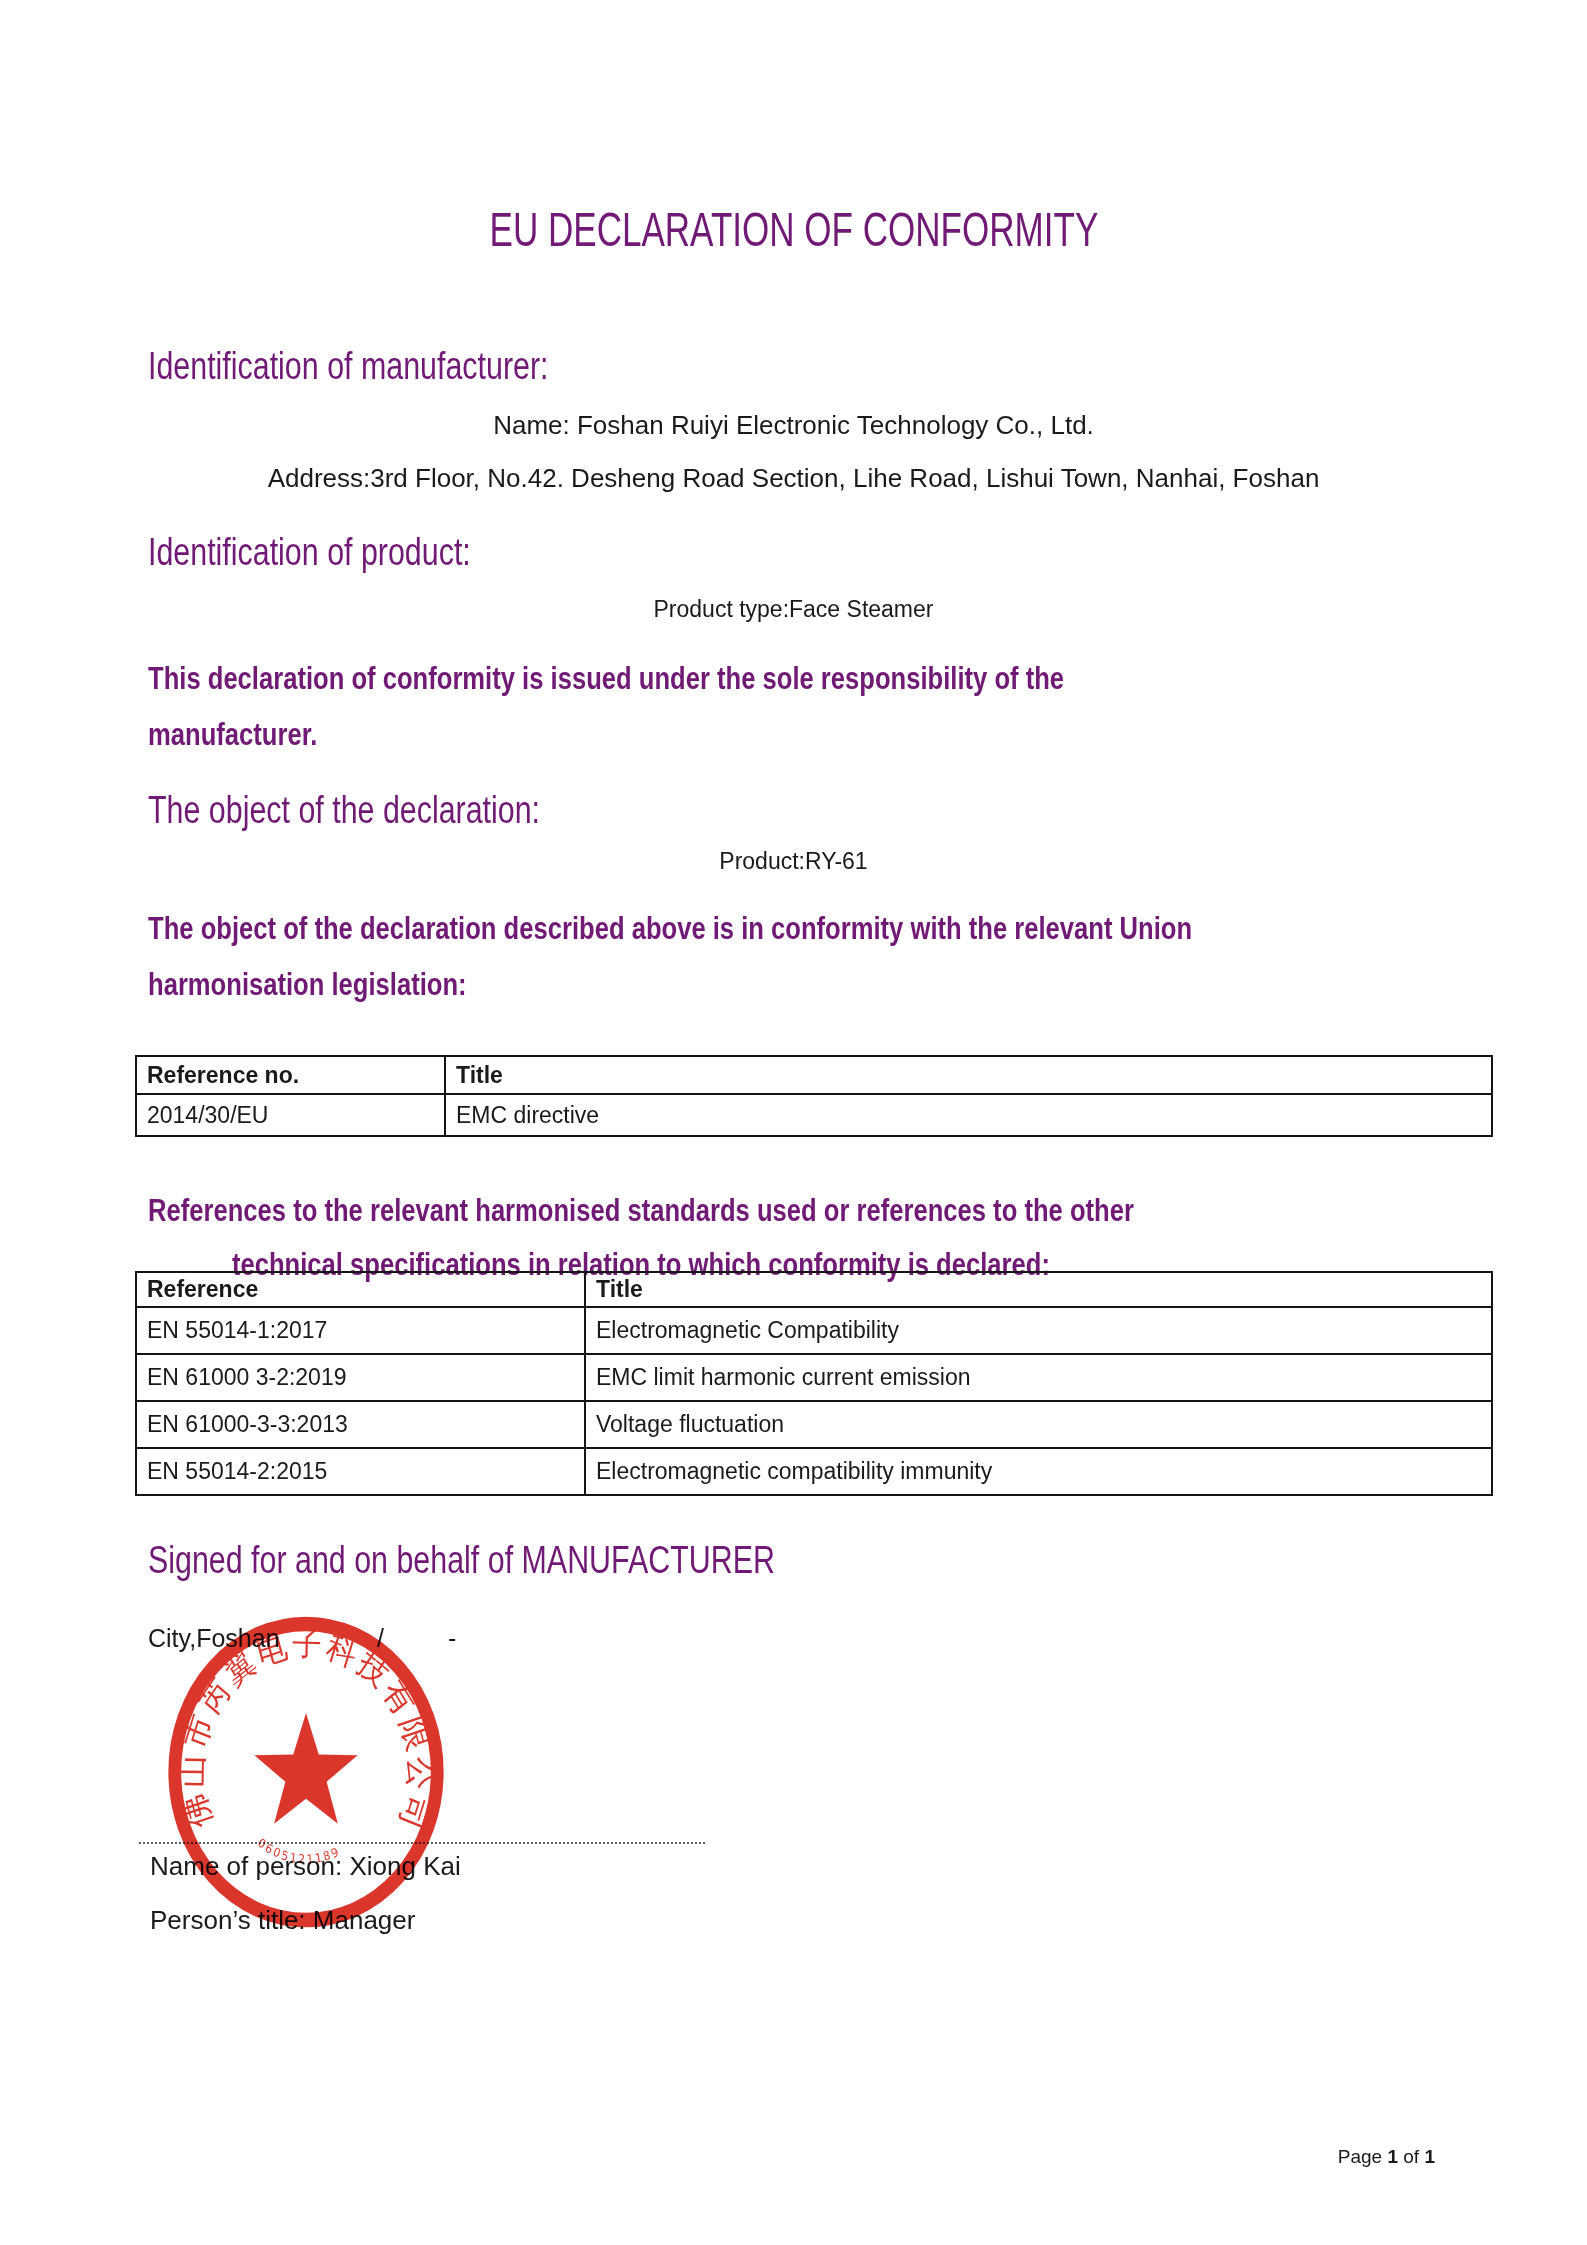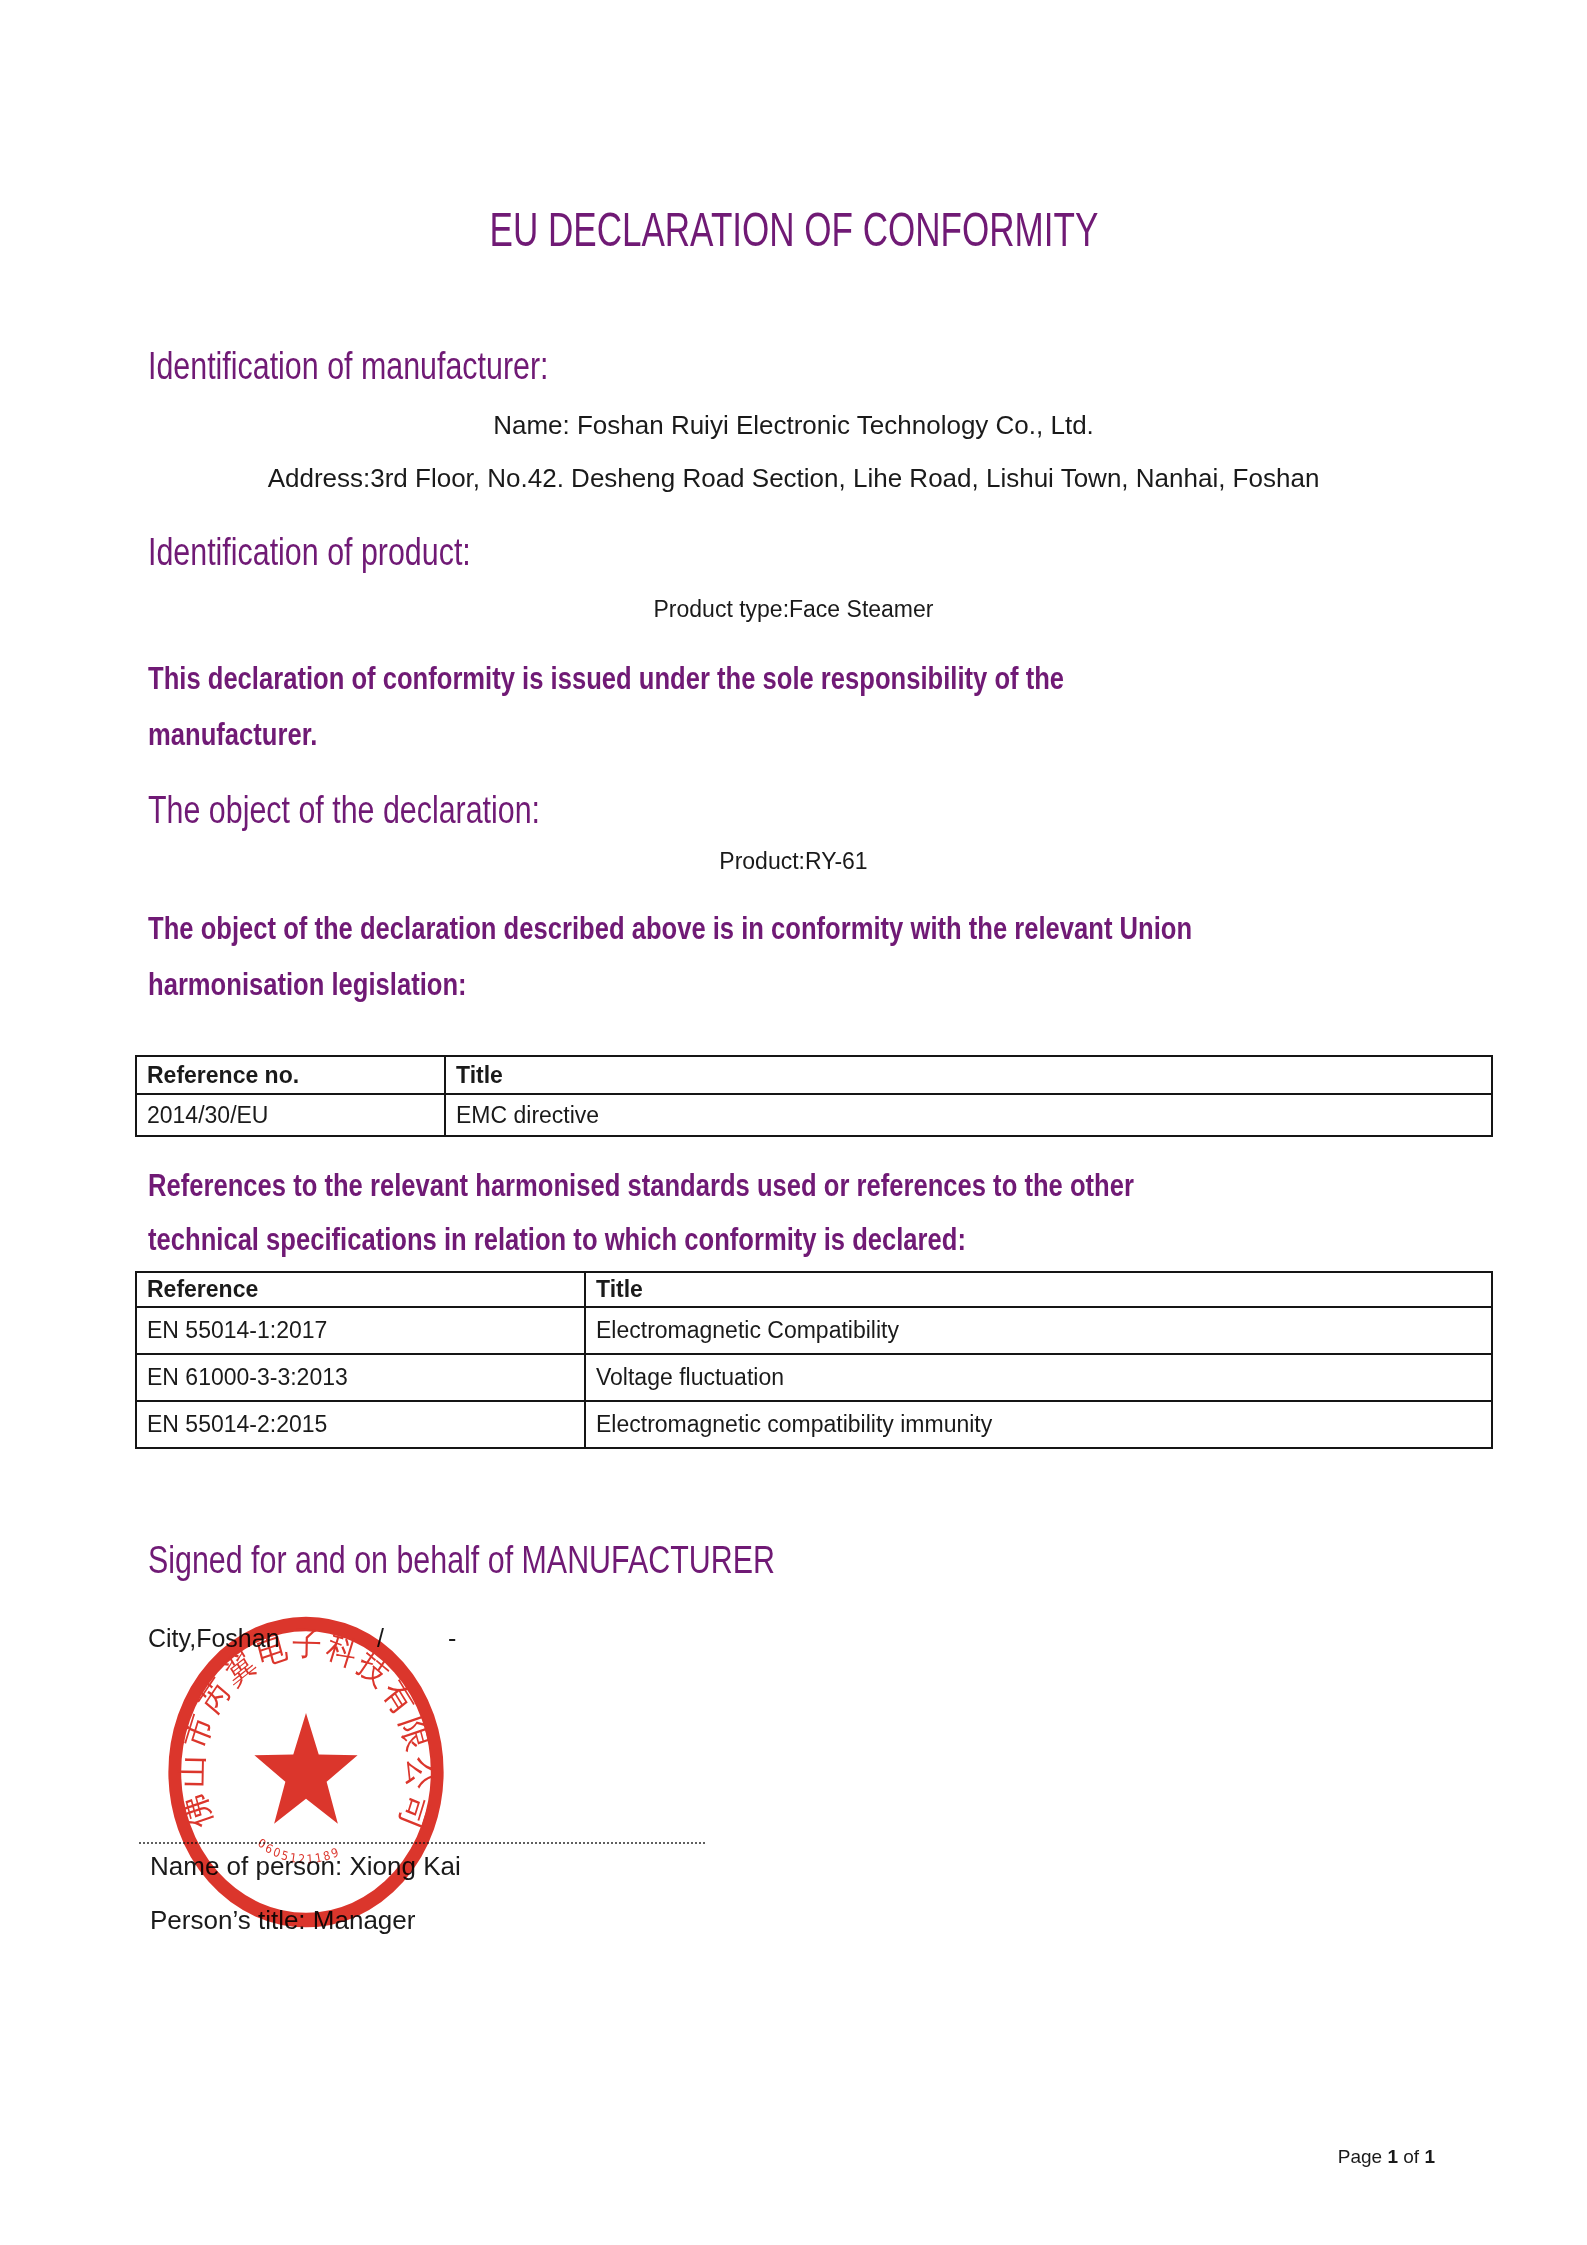--- a/index.html
+++ b/index.html
@@ -77,38 +77,42 @@
     <td class="hdr">Reference no.</td>
     <td class="hdr">Title</td>
   </tr>
   <tr>
     <td>2014/30/EU</td>
     <td>EMC directive</td>
   </tr>
 </tbody>
   </table>
 
-<div class="abs para blue" style="left:148px;top:1158px;line-height:54px;">
+<div class="abs para blue" style="left:148px;top:1183px;line-height:54px;text-align:center;">
   <span class="cond-left">References to the relevant harmonised standards used or references to the other</span>
   <span class="cond-left">technical specifications in relation to which conformity is declared:</span>
 </div>
 
 <table class="doc t2 abs" style="left:135px;top:1271px;border-radius:14px;">
   <colgroup>
       <col style="width:449px">
       <col>
     </colgroup>
   <tbody>
       <tr class="hrow">
     <td class="hdr">Reference</td>
     <td class="hdr">Title</td>
   </tr>
   <tr>
     <td>EN 55014-1:2017</td>
     <td>Electromagnetic Compatibility</td>
+  </tr>
+  <tr>
+    <td>EN 61000 3-2:2019</td>
+    <td>EMC limit harmonic current emission</td>
   </tr>
   <tr>
     <td>EN 61000-3-3:2013</td>
     <td>Voltage fluctuation</td>
   </tr>
   <tr>
     <td>EN 55014-2:2015</td>
     <td>Electromagnetic compatibility immunity</td>
   </tr>
 </tbody>

